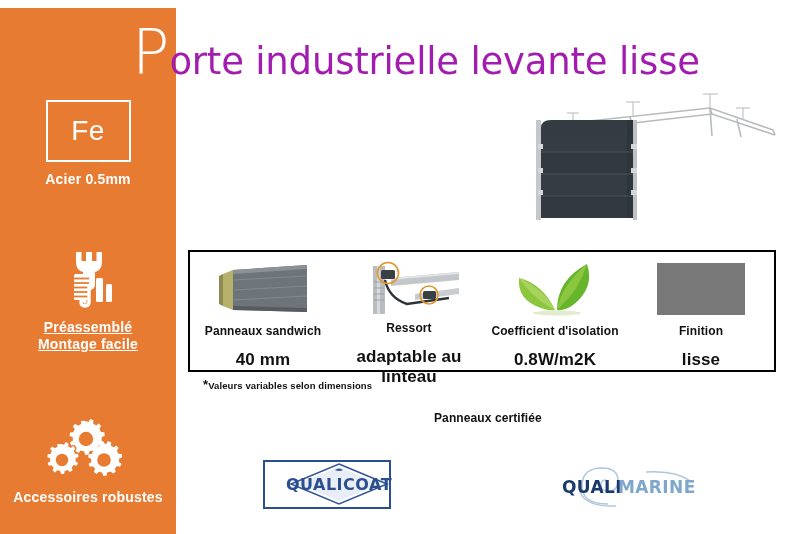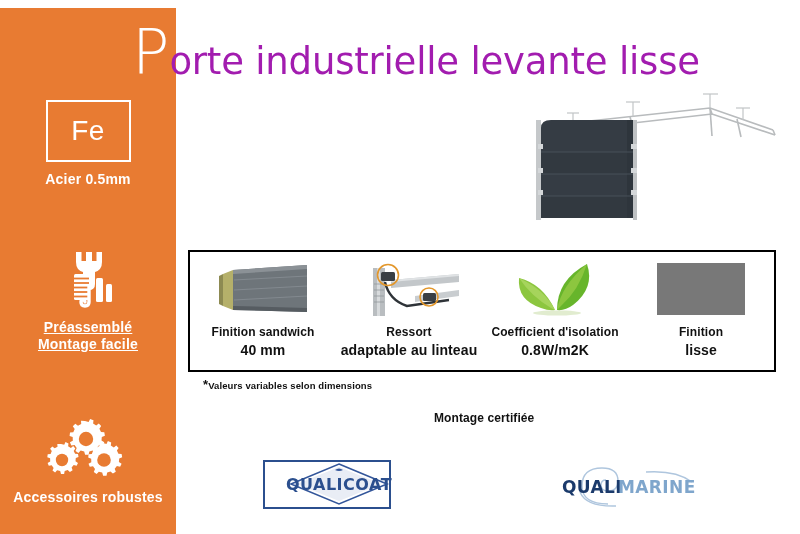--- a/index.html
+++ b/index.html
@@ -134,24 +134,24 @@
   }
   .feature-title {
     font-size: 12px;
     color: #111111;
     font-weight: 600;
     margin-top: 5px;
     letter-spacing: 0.1px;
     text-align: center;
   }
   .feature-value {
-    font-size: 14px;
+    font-size: 17px;
     color: #111111;
     font-weight: 600;
-    margin-top: 3px;
+    margin-top: 12px;
     letter-spacing: 0.1px;
     text-align: center;
   }
 
   .swatch {
     width: 88px;
     height: 52px;
     background: #787878;
   }
 
@@ -339,21 +339,21 @@
           <path d="M22 10 L96 5 L96 9 L22 14 Z" fill="#8b9196"></path>
 
           <g stroke="#8d9399" stroke-width="0.8" opacity="0.85">
             <line x1="23" y1="20" x2="96" y2="16"></line>
             <line x1="23" y1="30" x2="96" y2="26"></line>
             <line x1="23" y1="40" x2="96" y2="36"></line>
           </g>
           <path d="M22 46 L96 48 L96 52 L22 50 Z" fill="#565c61"></path>
         </svg>
       </div>
-      <div class="feature-title">Finition sandwich</div>
+      <div class="feature-title">Panneaux sandwich</div>
       <div class="feature-value">40 mm</div>
     </div>
 
     <div class="feature">
       <div class="feature-visual">
         <svg width="108" height="58" viewBox="0 0 108 58" aria-hidden="true">
           <rect x="0" y="0" width="108" height="58" fill="#ffffff"></rect>
 
           <rect x="18" y="8" width="12" height="48" fill="#b9bdc0"></rect>
           <rect x="22" y="8" width="3" height="48" fill="#d8dbdd"></rect>
@@ -403,21 +403,21 @@
       <div class="feature-visual">
         <div class="swatch"></div>
       </div>
       <div class="feature-title">Finition</div>
       <div class="feature-value">lisse</div>
     </div>
   </div>
 
   <div class="footnote"><span class="star">*</span><span>Valeurs variables selon dimensions</span></div>
 
-  <div class="certif">Montage certifiée</div>
+  <div class="certif">Panneaux certifiée</div>
 
   <div class="logo-qualicoat">
     <svg width="148" height="45" viewBox="0 0 148 45" aria-hidden="true">
       <polygon points="74,2 122,22 74,42 26,22" fill="none" stroke="#33569A" stroke-width="1.6"></polygon>
       <polygon points="74,5 116,22 74,39 32,22" fill="#E9EDF5"></polygon>
       <path d="M70 8 q4 -3 8 0 q-4 2 -8 0 Z" fill="#33569A"></path>
       <text x="74" y="28" font-family="&quot;DejaVu Sans&quot;, sans-serif" font-size="16" font-weight="700" fill="#2B4F8E" text-anchor="middle" letter-spacing="0.5">QUALICOAT</text>
     </svg>
   </div>
 

